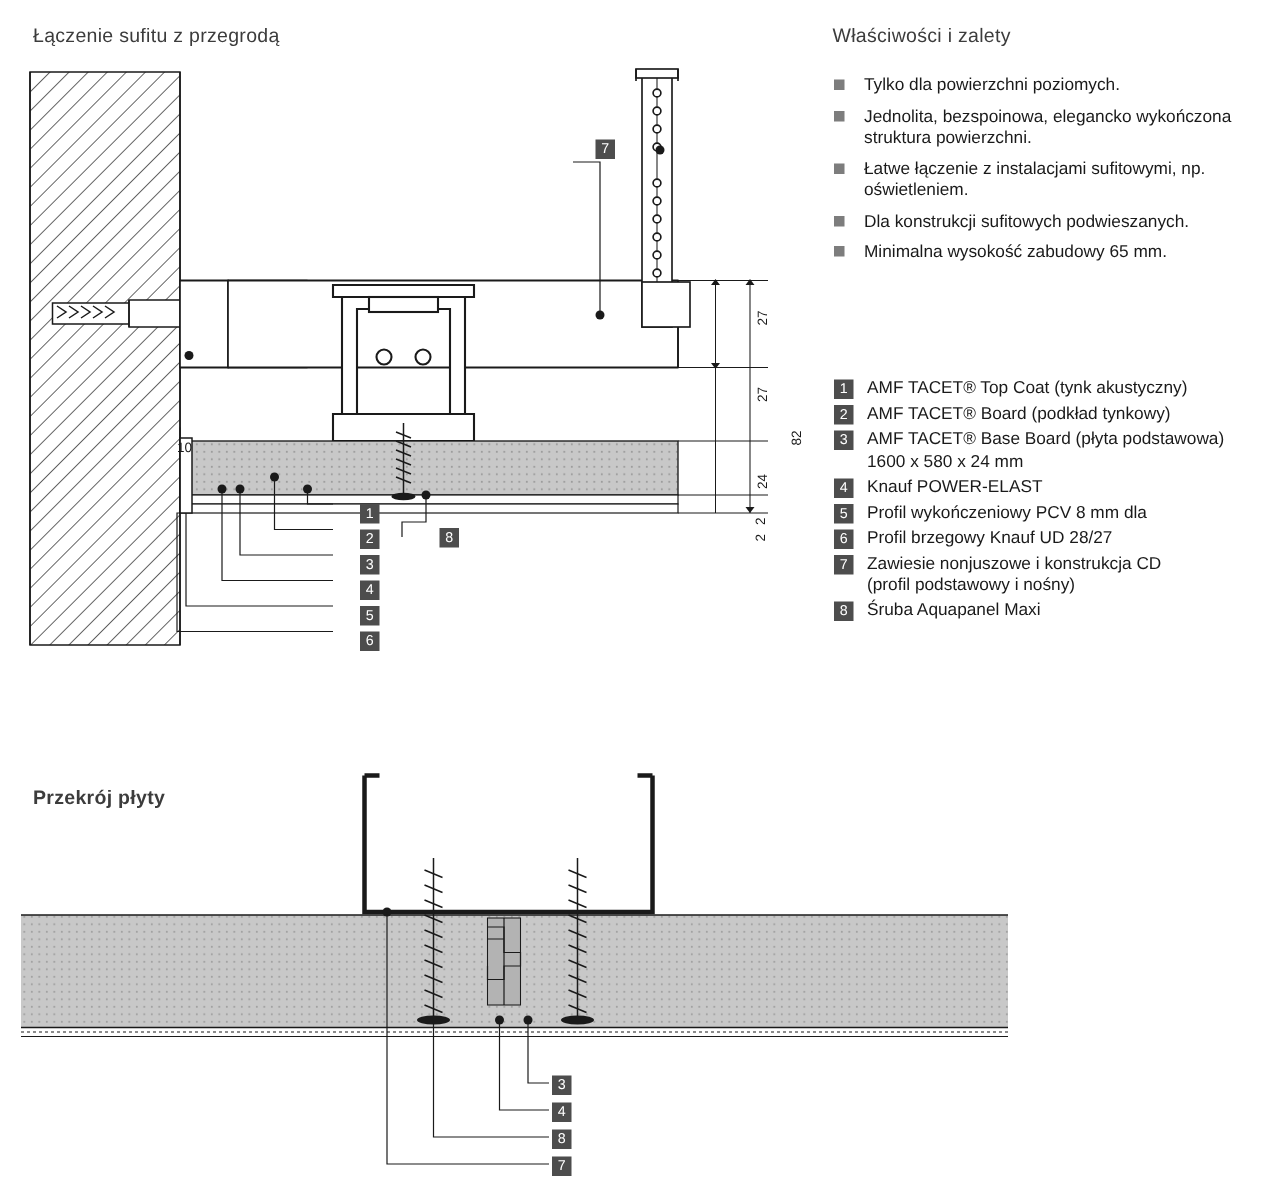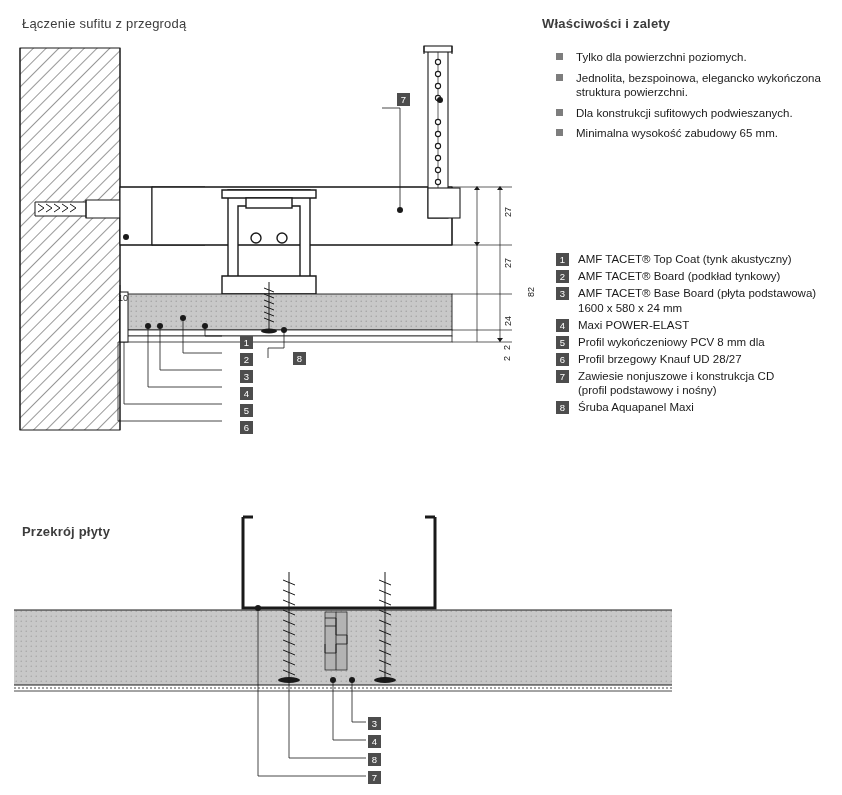--- a/index.html
+++ b/index.html
@@ -19,21 +19,21 @@
     position: absolute;
   }
 
   
   .heading {
     font-size: 13px;
     color: #3c3c3c;
     letter-spacing: .2px;
   }
   #detail-title { left: 22px; top: 16px; text-align: right; }
-  #features-title { left: 542px; top: 16px; font-weight: bold; text-align: center;}
+  #features-title { left: 555px; top: 16px; font-weight: normal; text-align: center;}
   #section-title { left: 22px; top: 524px; font-weight: bold; }
 
   
   #features-list {
     left: 556px;
     top: 50px;
     width: 272px;
   }
   .feat {
     position: relative;
@@ -265,20 +265,21 @@
   <div class="feat">
     <span class="bullet"></span>
     <span>Tylko dla powierzchni poziomych.</span>
   </div>
   <div class="feat">
     <span class="bullet"></span>
     <span>Jednolita, bezspoinowa, elegancko wykończona struktura powierzchni.</span>
   </div>
   <div class="feat">
     <span class="bullet"></span>
+    <span>Łatwe łączenie z instalacjami sufitowymi, np. oświetleniem.</span>
   </div>
   <div class="feat">
     <span class="bullet"></span>
     <span>Dla konstrukcji sufitowych podwieszanych.</span>
   </div>
   <div class="feat">
     <span class="bullet"></span>
     <span>Minimalna wysokość zabudowy 65 mm.</span>
   </div>
 </div>
@@ -292,21 +293,21 @@
     <span class="num">2</span>
     <span class="cont">AMF TACET® Board (podkład tynkowy)</span>
   </div>
   <div class="legend-row">
     <span class="num">3</span>
     <span class="cont">AMF TACET® Base Board (płyta podstawowa)</span>
     <span class="cont">1600 x 580 x 24 mm</span>
   </div>
   <div class="legend-row">
     <span class="num">4</span>
-    <span class="cont">Maxi POWER-ELAST</span>
+    <span class="cont">Knauf POWER-ELAST</span>
   </div>
   <div class="legend-row">
     <span class="num">5</span>
     <span class="cont">Profil wykończeniowy PCV 8 mm dla</span>
   </div>
   <div class="legend-row">
     <span class="num">6</span>
     <span class="cont">Profil brzegowy Knauf UD 28/27</span>
   </div>
   <div class="legend-row">

